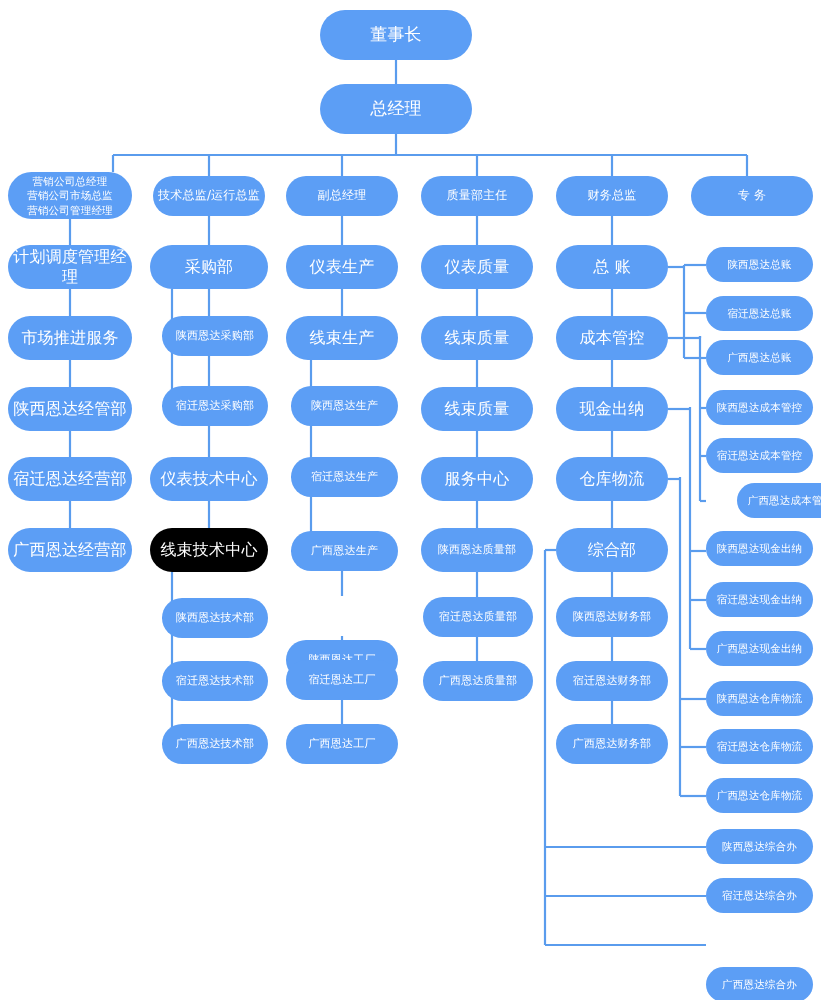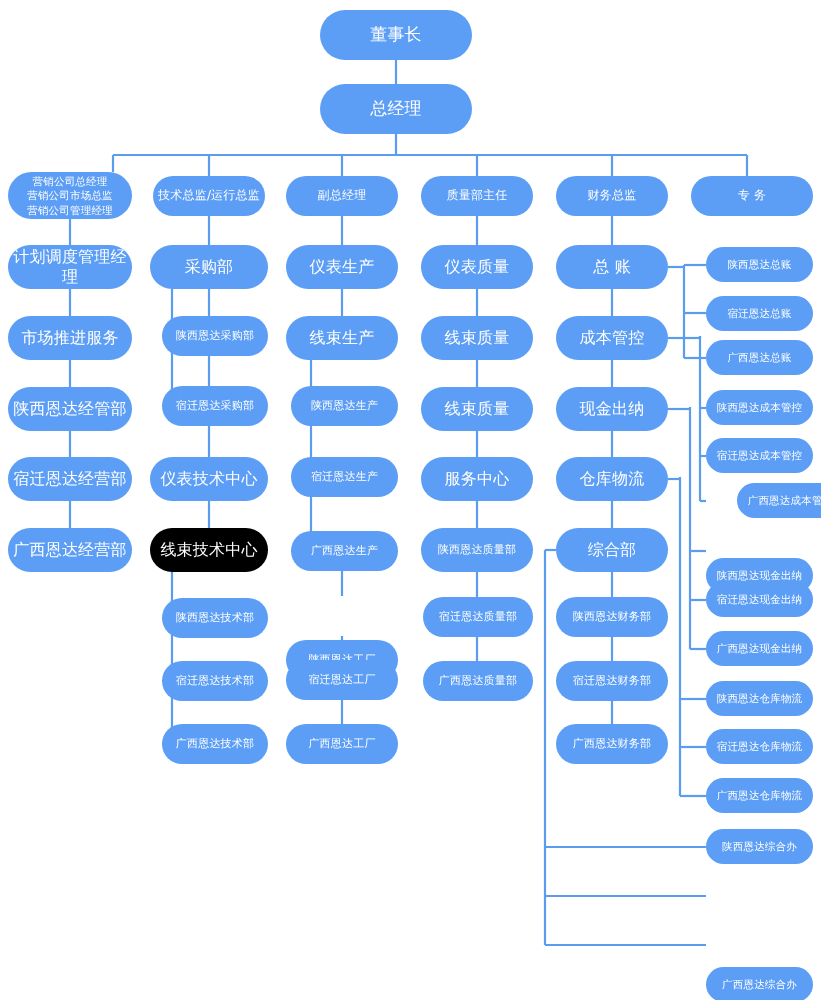--- a/index.html
+++ b/index.html
@@ -195,23 +195,24 @@
       <div class="node lvl2" style="left: 556px; top: 528px; width: 112px; height: 44px; background: rgb(92, 158, 245); color: rgb(255, 255, 255);">综合部</div>
       <div class="node lvl3" style="left: 556px; top: 597px; width: 112px; height: 40px; background: rgb(92, 158, 245); color: rgb(255, 255, 255);">陕西恩达财务部</div>
       <div class="node lvl3" style="left: 556px; top: 661px; width: 112px; height: 40px; background: rgb(92, 158, 245); color: rgb(255, 255, 255);">宿迁恩达财务部</div>
       <div class="node lvl3" style="left: 556px; top: 724px; width: 112px; height: 40px; background: rgb(92, 158, 245); color: rgb(255, 255, 255);">广西恩达财务部</div>
       <div class="node lvl4" style="left: 706px; top: 247px; width: 107px; height: 35px; background: rgb(92, 158, 245); color: rgb(255, 255, 255);">陕西恩达总账</div>
       <div class="node lvl4" style="left: 706px; top: 296px; width: 107px; height: 35px; background: rgb(92, 158, 245); color: rgb(255, 255, 255);">宿迁恩达总账</div>
       <div class="node lvl4" style="left: 706px; top: 340px; width: 107px; height: 35px; background: rgb(92, 158, 245); color: rgb(255, 255, 255);">广西恩达总账</div>
       <div class="node lvl4" style="left: 706px; top: 390px; width: 107px; height: 35px; background: rgb(92, 158, 245); color: rgb(255, 255, 255);">陕西恩达成本管控</div>
       <div class="node lvl4" style="left: 706px; top: 438px; width: 107px; height: 35px; background: rgb(92, 158, 245); color: rgb(255, 255, 255);">宿迁恩达成本管控</div>
       <div class="node lvl4" style="left: 737px; top: 483px; width: 107px; height: 35px; background: rgb(92, 158, 245); color: rgb(255, 255, 255);">广西恩达成本管控</div>
-      <div class="node lvl4" style="left: 706px; top: 558px; width: 107px; height: 35px; background: rgb(92, 158, 245); color: rgb(255, 255, 255);">陕西恩达现金出纳</div>
+      <div class="node lvl4" style="left: 706px; top: 531px; width: 107px; height: 35px; background: rgb(92, 158, 245); color: rgb(255, 255, 255);">陕西恩达现金出纳</div>
       <div class="node lvl4" style="left: 706px; top: 582px; width: 107px; height: 35px; background: rgb(92, 158, 245); color: rgb(255, 255, 255);">宿迁恩达现金出纳</div>
       <div class="node lvl4" style="left: 706px; top: 631px; width: 107px; height: 35px; background: rgb(92, 158, 245); color: rgb(255, 255, 255);">广西恩达现金出纳</div>
       <div class="node lvl4" style="left: 706px; top: 681px; width: 107px; height: 35px; background: rgb(92, 158, 245); color: rgb(255, 255, 255);">陕西恩达仓库物流</div>
       <div class="node lvl4" style="left: 706px; top: 729px; width: 107px; height: 35px; background: rgb(92, 158, 245); color: rgb(255, 255, 255);">宿迁恩达仓库物流</div>
       <div class="node lvl4" style="left: 706px; top: 778px; width: 107px; height: 35px; background: rgb(92, 158, 245); color: rgb(255, 255, 255);">广西恩达仓库物流</div>
       <div class="node lvl4" style="left: 706px; top: 829px; width: 107px; height: 35px; background: rgb(92, 158, 245); color: rgb(255, 255, 255);">陕西恩达综合办</div>
+      <div class="node lvl4" style="left: 706px; top: 878px; width: 107px; height: 35px; background: rgb(92, 158, 245); color: rgb(255, 255, 255);">宿迁恩达综合办</div>
       <div class="node lvl4" style="left: 706px; top: 927px; width: 107px; height: 35px; background: rgb(92, 158, 245); color: rgb(255, 255, 255); margin-top: 40px;">广西恩达综合办</div>
     </div>
 
 </div>
 
 </body></html>

